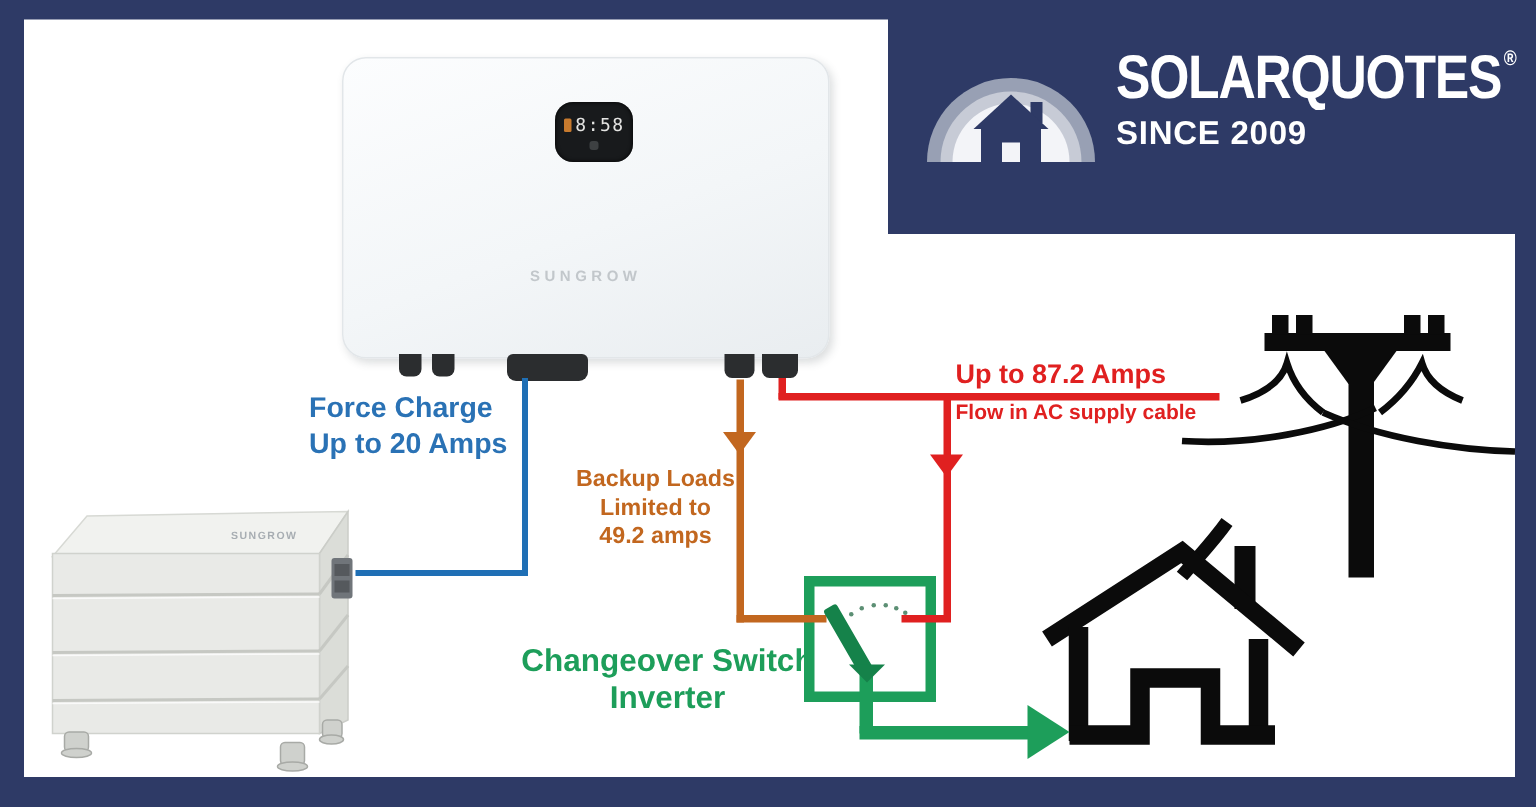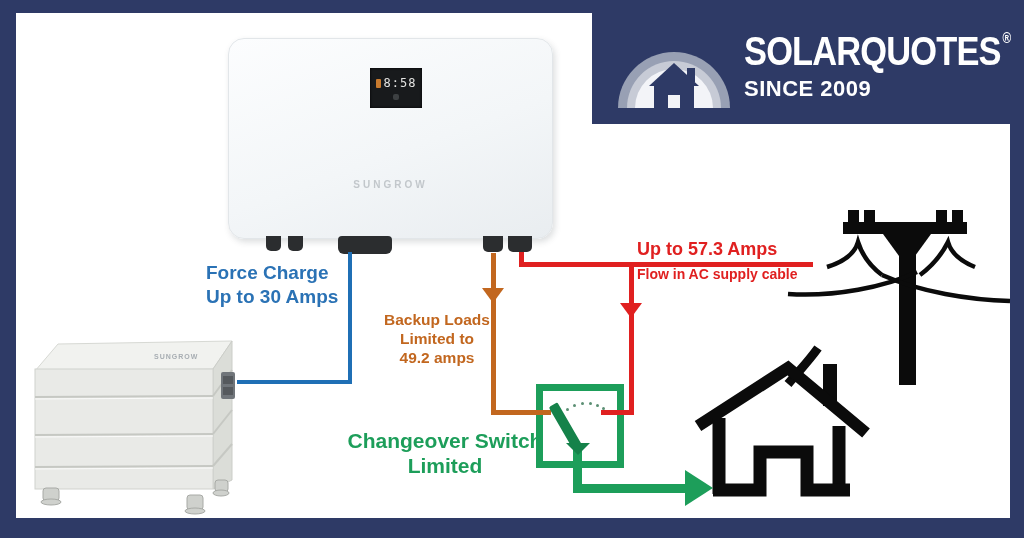--- a/index.html
+++ b/index.html
@@ -5,32 +5,32 @@
   html,body{margin:0;padding:0;background:#555;}
   .canvas{
     position:relative;width:1024px;height:538px;overflow:hidden;
     background:#2e3a66;font-family:"Liberation Sans",sans-serif;
     -webkit-font-smoothing:antialiased;
   }
   .abs{position:absolute;}
   .inner-bg{left:16px;top:13px;width:994px;height:505px;background:#ffffff;}
 
   
-  .banner{left:592px;top:0;width:432px;height:124px;background:#2e3a66;z-index:6;}
+  .banner{left:592px;top:0;width:432px;height:156px;background:#2e3a66;z-index:6;}
   .logo-arch{position:absolute;left:23px;top:38px;}
   .brand-block{position:absolute;left:152px;top:28px;color:#fff;}
   .brand-line{font-size:41px;font-weight:700;letter-spacing:-1px;transform:scaleX(0.84);transform-origin:left top;white-space:nowrap;}
   .reg{font-size:14px;vertical-align:22px;margin-left:2px;font-weight:700;}
   .tagline{font-size:22px;font-weight:700;letter-spacing:0.5px;margin-top:1px;}
 
   
   .inverter{left:228px;top:38px;width:323px;height:199px;border-radius:16px;
     background:linear-gradient(160deg,#fcfdfe 0%,#f3f6f8 55%,#e9edf0 100%);
     border:1px solid #e2e6e9;box-shadow:2px 3px 6px rgba(60,70,80,0.18);z-index:2;}
-  .inv-display{position:absolute;left:141px;top:29px;width:52px;height:40px;background:#181a1c;border-radius:0;
+  .inv-display{position:absolute;left:141px;top:29px;width:52px;height:40px;background:#181a1c;border-radius:12px;
     box-shadow:inset 0 0 3px #000;display:flex;flex-direction:column;align-items:center;justify-content:center;gap:4px;}
   .inv-digrow{display:flex;align-items:center;gap:3px;}
   .inv-seg{width:5px;height:9px;background:#c77a2e;border-radius:1px;}
   .inv-digits{font-family:"DejaVu Sans Mono",monospace;font-size:12px;color:#e4e4e2;letter-spacing:1px;}
   .inv-btn{width:6px;height:6px;background:#3d4042;border-radius:2px;}
   .inv-brand{position:absolute;left:0;right:0;top:140px;text-align:center;font-size:10px;font-weight:700;
     letter-spacing:3px;color:#c2c7cb;}
   .connector{position:absolute;background:#2b2d2f;border-radius:0 0 5px 5px;z-index:3;}
   .conn-a{left:266px;top:236px;width:15px;height:15px;}
   .conn-b{left:288px;top:236px;width:15px;height:15px;}
@@ -185,30 +185,30 @@
       <line x1="140" y1="6" x2="140" y2="48" stroke-width="14"></line>
       <path d="M 8,68 L 98,10 L 176,75" stroke-width="12" stroke-linejoin="miter"></path>
       <line x1="29" y1="60" x2="29" y2="136" stroke-width="13"></line>
       <line x1="149" y1="68" x2="149" y2="136" stroke-width="13"></line>
       <path d="M 23,132 H 70 V 94 H 117 V 132 H 160" stroke-width="13" stroke-linejoin="miter"></path>
     </g>
   </svg>
 
   <div class="lbl lbl-blue">
     <div>Force Charge</div>
-    <div>Up to 30 Amps</div>
+    <div>Up to 20 Amps</div>
   </div>
 
   <div class="lbl lbl-orange">
     <div>Backup Loads</div>
     <div>Limited to</div>
     <div>49.2 amps</div>
   </div>
 
-  <div class="lbl lbl-red1">Up to 57.3 Amps</div>
+  <div class="lbl lbl-red1">Up to 87.2 Amps</div>
   <div class="lbl lbl-red2">Flow in AC supply cable</div>
 
   <div class="lbl lbl-green">
     <div>Changeover Switch</div>
-    <div>Limited</div>
+    <div>Inverter</div>
   </div>
 
 </div>
 
 </body></html>

